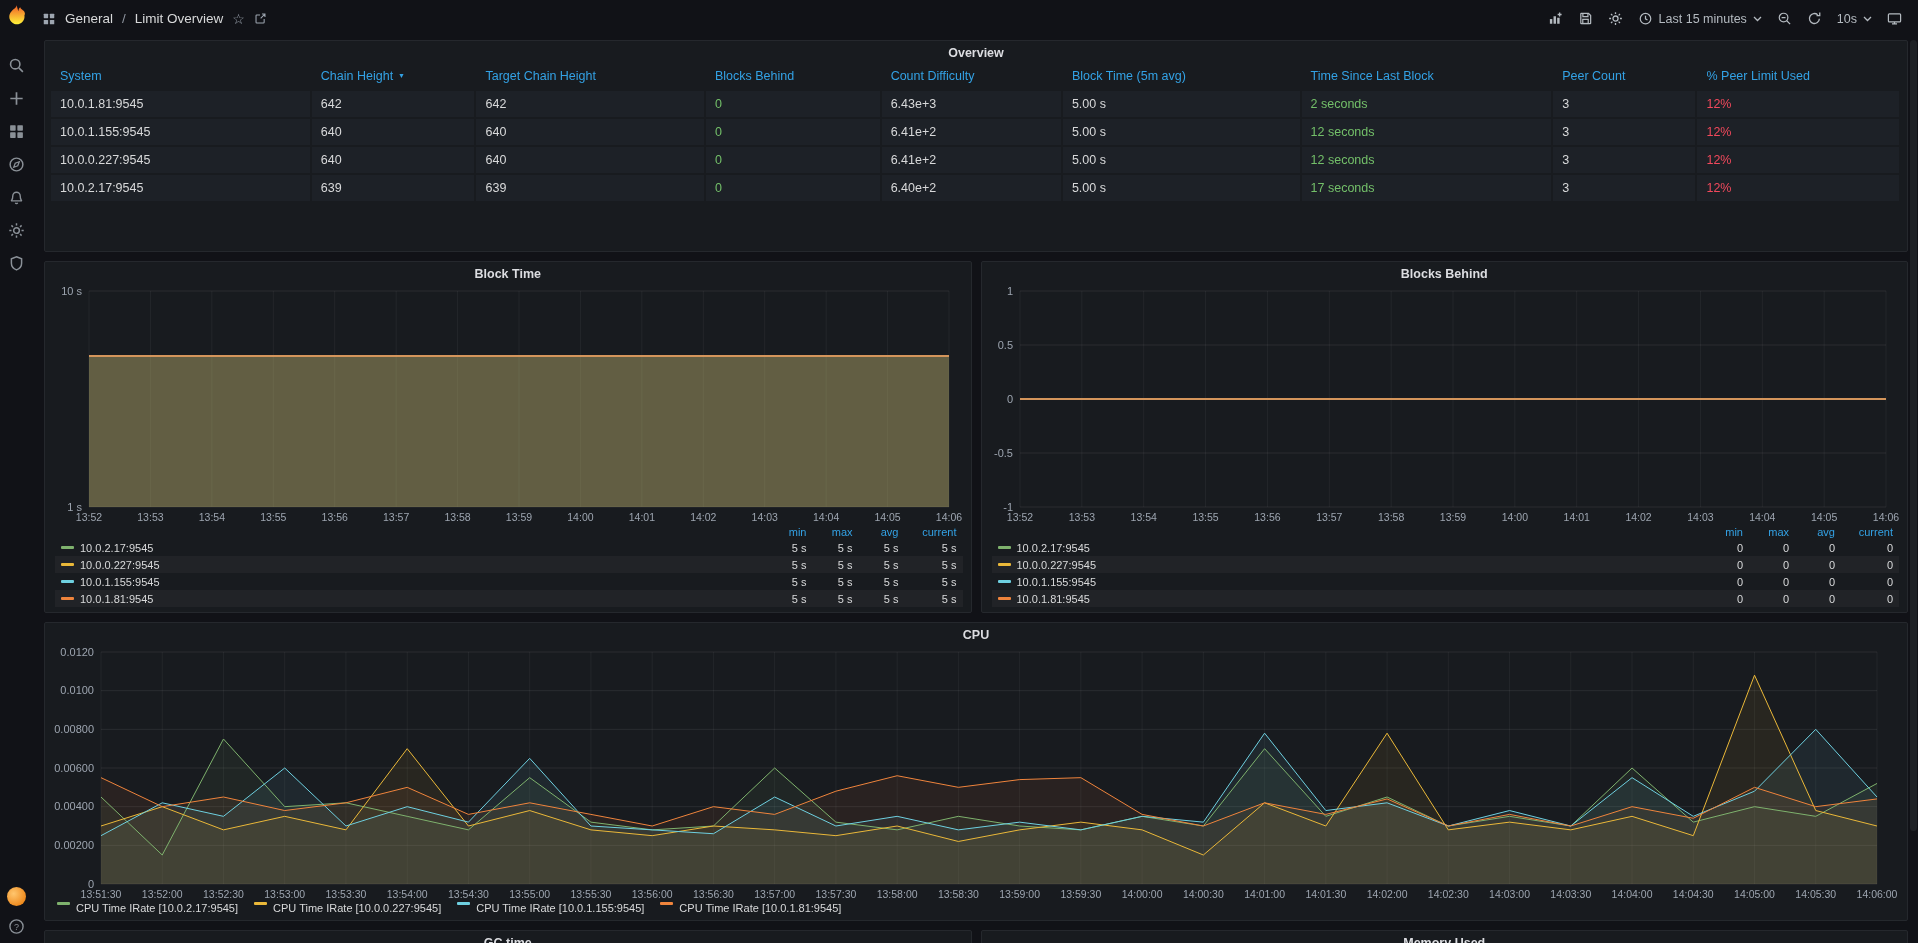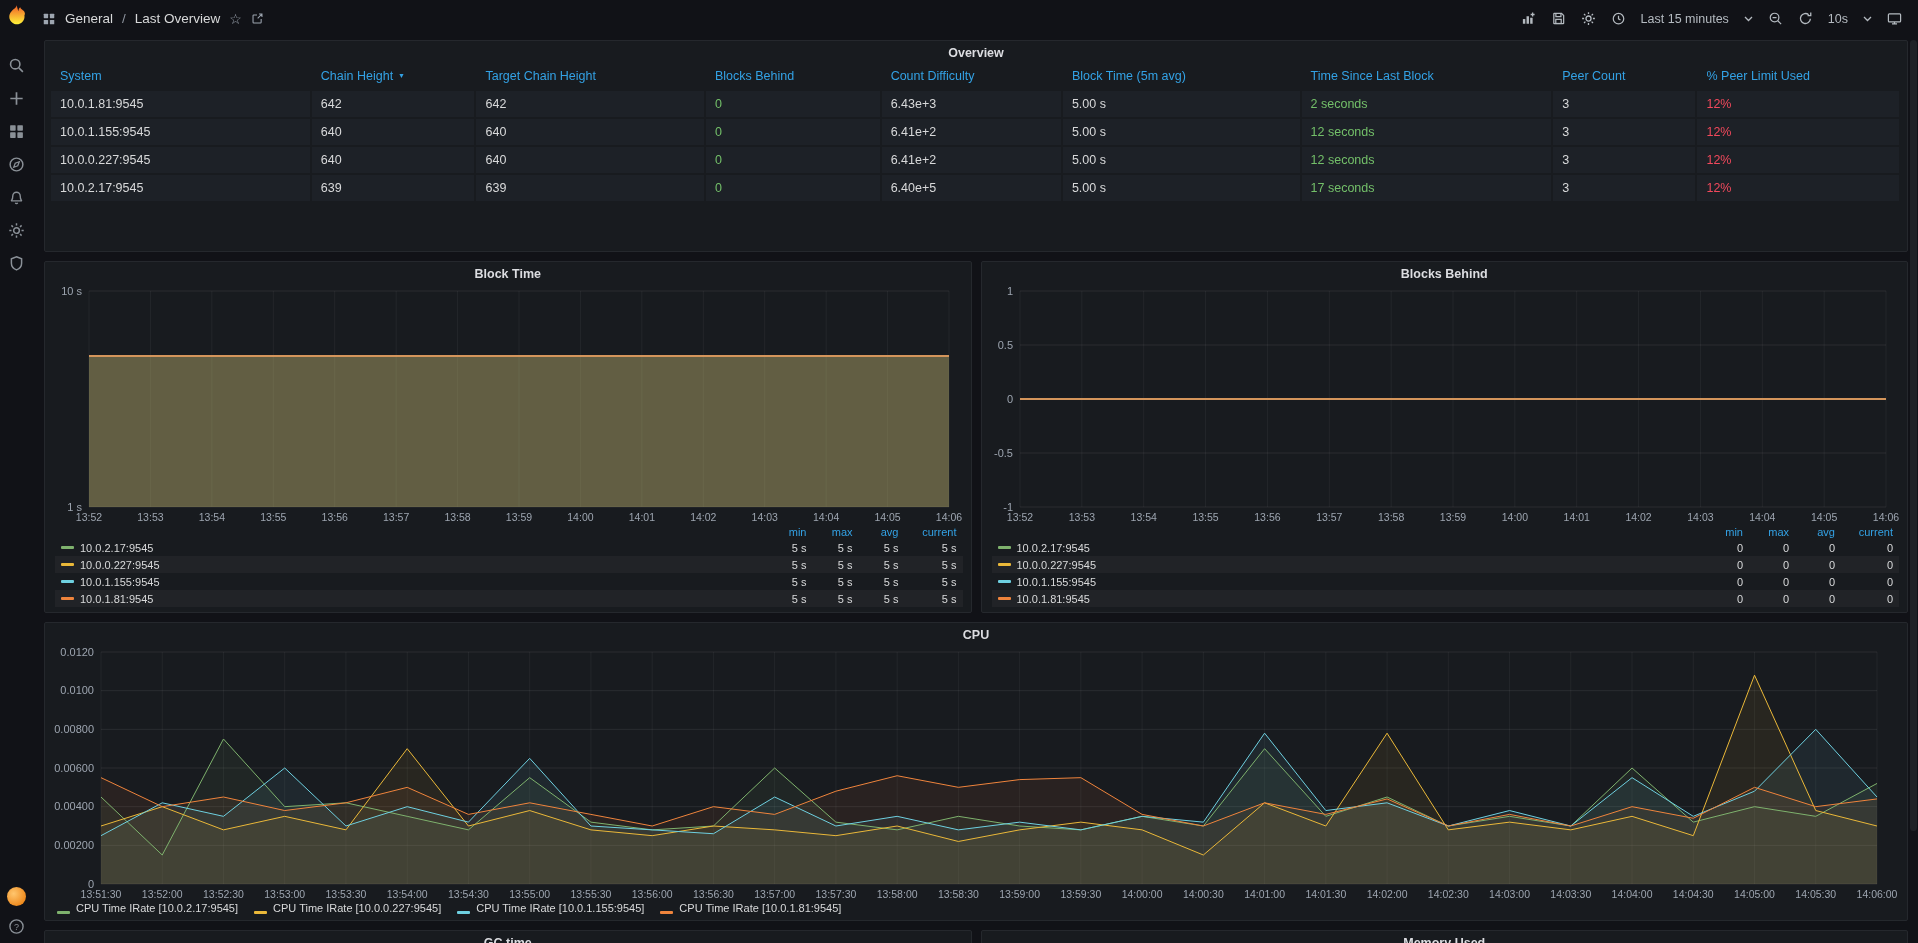--- a/index.html
+++ b/index.html
@@ -18,21 +18,21 @@
 
   
   .main{flex:1;display:flex;flex-direction:column;min-width:0;position:relative}
   .navbar{height:37px;display:flex;align-items:center;justify-content:space-between;padding:0 16px 0 10px;flex:0 0 37px}
   .nav-left{display:flex;align-items:center;gap:9px;font-size:13.5px}
   .crumb{color:#d8d9da;cursor:pointer;white-space:nowrap}
   .crumb-sep{color:#8e949e}
   .icon-dim{color:#9da5b0;display:block}
   .star{font-size:14px;color:#9da5b0;cursor:pointer;line-height:1}
   .nav-right{display:flex;align-items:center;gap:15px}
-  .nav-btn{display:flex;align-items:center;gap:15px;color:#b4bac0;font-size:12.5px;cursor:pointer;white-space:nowrap}
+  .nav-btn{display:flex;align-items:center;gap:6px;color:#b4bac0;font-size:12.5px;cursor:pointer;white-space:nowrap}
   .nicon{width:15px;height:15px;display:block;color:#b4bac0}
   .caret{width:9px;height:6px;display:block}
 
   
   .dashboard{flex:1;display:flex;flex-direction:column;gap:9px;padding:3px 10px 0 12px;overflow:hidden}
   .panel{background:#181b1f;border:1px solid #25282d;border-radius:2px;display:flex;flex-direction:column;min-width:0;overflow:hidden}
   .panel-title{flex:0 0 23px;display:flex;align-items:center;justify-content:center;font-size:12.5px;font-weight:700;color:#dcdde1;cursor:pointer}
   .row{display:flex;gap:9px}
   .row2{flex:0 0 352px}
   .row2 .panel{flex:1}
@@ -52,21 +52,21 @@
   .chart-host svg{display:block;overflow:visible}
   .legend{padding:0 8px 5px 10px;font-size:11px;flex:0 0 auto}
   .lg-row{display:grid;grid-template-columns:1fr 46px 46px 46px 58px;align-items:center;height:17px;padding:0 6px}
   .lg-row.striped{background:rgba(255,255,255,0.04)}
   .lg-head{height:15px}
   .lg-head .lg-col{color:#33a2e5}
   .lg-col{text-align:right;color:#d8d9da}
   .lg-name{display:flex;align-items:center;gap:6px;color:#d8d9da;cursor:pointer;overflow:hidden;white-space:nowrap}
   .swatch{width:13px;height:3px;border-radius:1px;flex:0 0 13px;display:inline-block}
   .cpu-legend{display:flex;align-items:center;gap:16px;padding:1px 0 6px 12px;font-size:11px;color:#d8d9da;flex:0 0 auto}
-  .cpu-legend .item{display:flex;align-items:flex-end;gap:6px;cursor:pointer;white-space:nowrap}
+  .cpu-legend .item{display:flex;align-items:flex-start;gap:6px;cursor:pointer;white-space:nowrap}
 
   
   .scrollbar{position:absolute;right:1px;top:40px;bottom:4px;width:7px}
   .scroll-thumb{width:100%;height:88%;background:#2e3236;border-radius:4px;opacity:.5;cursor:pointer}
 </style>
 </head>
 <body>
 
 <div class="app">
 
@@ -130,21 +130,21 @@
         <svg class="icon-dim" width="14" height="14" viewBox="0 0 16 16">
             <g fill="currentColor">
               <rect x="2" y="2" width="5" height="5" rx="0.6"></rect>
               <rect x="9" y="2" width="5" height="5" rx="0.6"></rect>
               <rect x="2" y="9" width="5" height="5" rx="0.6"></rect>
               <rect x="9" y="9" width="5" height="5" rx="0.6"></rect>
             </g>
           </svg>
         <span class="crumb">General</span>
         <span class="crumb-sep">/</span>
-        <span class="crumb">Last Overview</span>
+        <span class="crumb">Limit Overview</span>
         <span class="star">☆</span>
         <svg class="icon-dim" width="13" height="13" viewBox="0 0 16 16">
             <path d="M12.5 8.7v4a.9.9 0 0 1-.9.9H3.4a.9.9 0 0 1-.9-.9V4.5a.9.9 0 0 1 .9-.9h4" fill="none" stroke="currentColor" stroke-width="1.3"></path>
             <path d="M9.8 2.5h3.7v3.7M13.3 2.7 8.2 7.8" fill="none" stroke="currentColor" stroke-width="1.3"></path>
           </svg>
       </div>
 
       <div class="nav-right">
         <span class="nav-btn">
           <svg class="nicon" viewBox="0 0 16 16">
@@ -267,21 +267,21 @@
                 <td>5.00 s</td>
                 <td style="color: rgb(115, 191, 105);">12 seconds</td>
                 <td>3</td>
                 <td style="color: rgb(242, 73, 92);">12%</td>
               </tr>
               <tr>
                 <td>10.0.2.17:9545</td>
                 <td>639</td>
                 <td>639</td>
                 <td style="color: rgb(115, 191, 105);">0</td>
-                <td>6.40e+5</td>
+                <td>6.40e+2</td>
                 <td>5.00 s</td>
                 <td style="color: rgb(115, 191, 105);">17 seconds</td>
                 <td>3</td>
                 <td style="color: rgb(242, 73, 92);">12%</td>
               </tr>
             </tbody>
         </table>
       </section>
 
       <div class="row row2">

